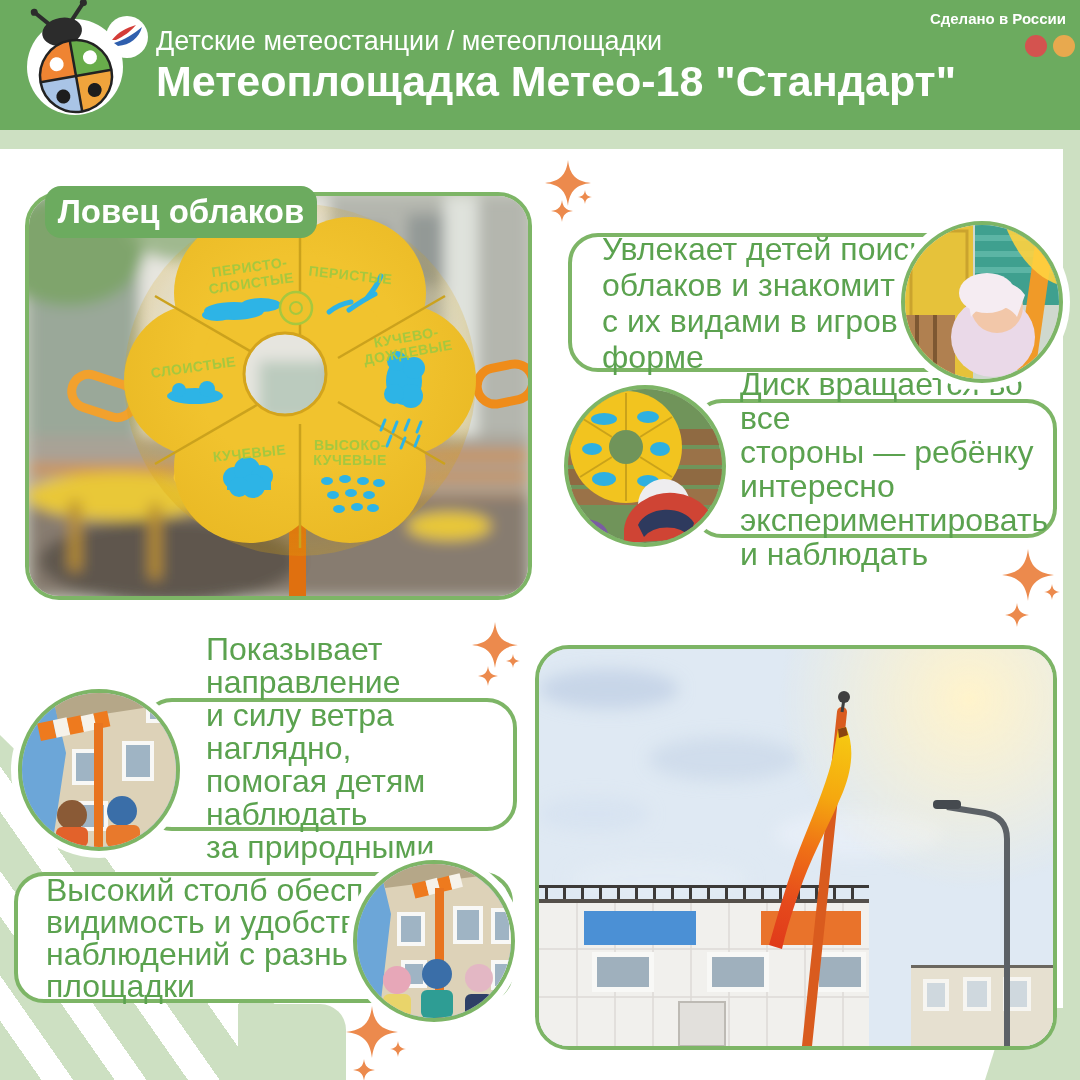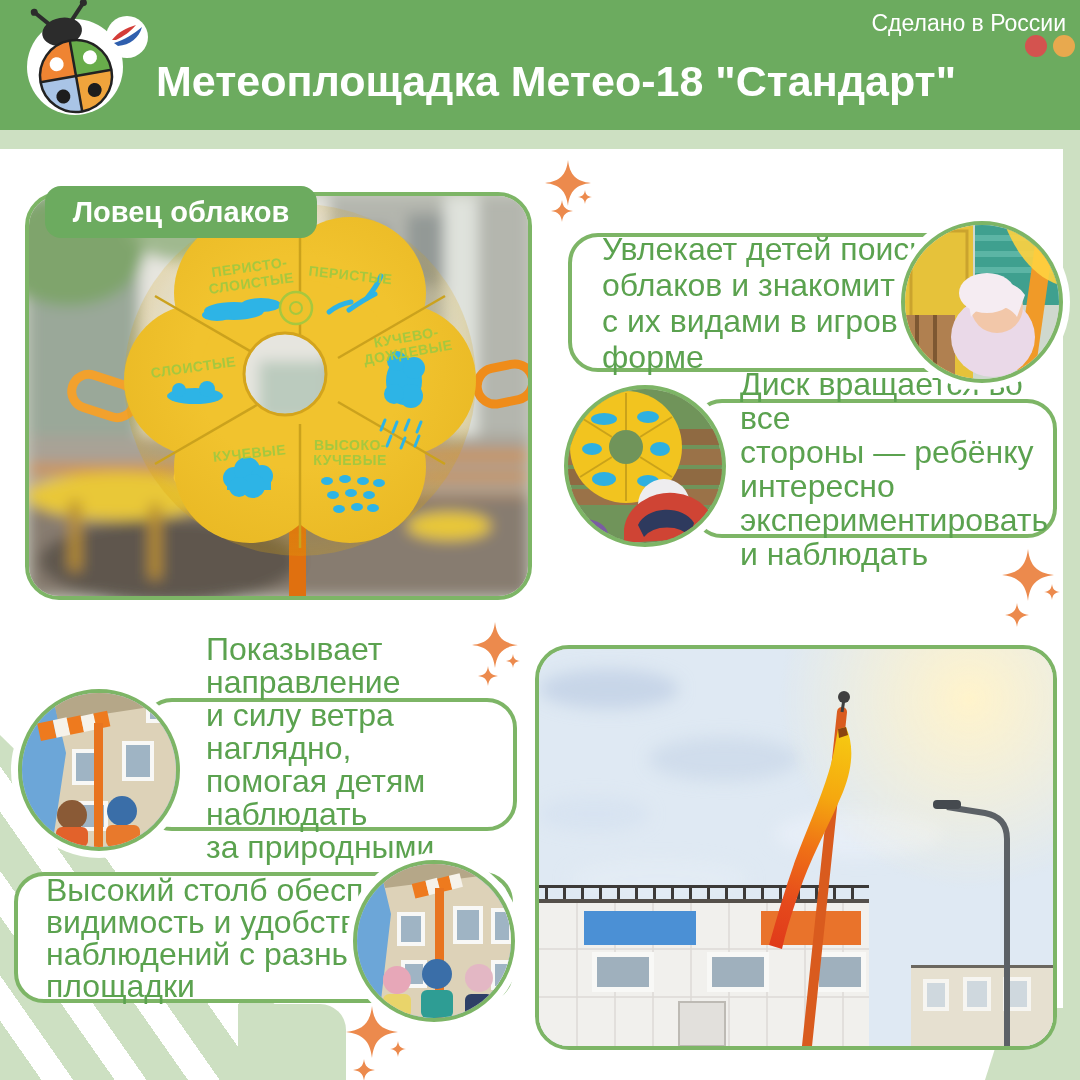--- a/index.html
+++ b/index.html
@@ -21,31 +21,31 @@
             clip-path:polygon(24% 0,100% 0,100% 100%,0 100%);z-index:1;}
   .bl-stripes{position:absolute;left:0;top:735px;width:352px;height:345px;z-index:1;
             background:repeating-linear-gradient(55deg,var(--pale) 0 34px,#ffffff 34px 60px);
             clip-path:polygon(0 0,100% 100%,0 100%);}
   .bl-solid{position:absolute;left:238px;top:1004px;width:108px;height:76px;background:var(--pale);
             border-radius:0 26px 0 0;z-index:1;}
 
   .logo-svg{position:absolute;left:6px;top:0;z-index:3;}
   .breadcrumb{position:absolute;left:156px;top:26px;color:#ffffff;font-size:27px;z-index:3;}
   .page-title{position:absolute;left:156px;top:57px;color:#ffffff;font-size:43px;font-weight:bold;z-index:3;white-space:nowrap;}
-  .made-in{position:absolute;right:14px;top:10px;color:#ffffff;font-size:23px;font-weight:normal;z-index:3;}
+  .made-in{position:absolute;right:14px;top:10px;color:#ffffff;font-size:15px;font-weight:bold;z-index:3;}
   .dot{position:absolute;width:22px;height:22px;border-radius:50%;z-index:3;}
   .dot-red{left:1025px;top:35px;background:#d4534f;}
   .dot-orange{left:1053px;top:35px;background:#e8a94e;}
 
   
   .photo-card{position:absolute;border:4px solid var(--bgreen);border-radius:34px;overflow:hidden;background:#dfe5da;z-index:4;}
   .callout{position:absolute;border:4px solid var(--bgreen);border-radius:30px;background:#ffffff;z-index:4;
            display:flex;align-items:center;}
   .callout-text{color:var(--tgreen);font-size:32px;font-weight:normal;line-height:34px;white-space:pre-line;}
-  .pill{position:absolute;background:var(--green);color:#ffffff;font-weight:bold;font-size:29px;
+  .pill{position:absolute;background:var(--green);color:#ffffff;font-weight:bold;font-size:33px;
         display:flex;align-items:center;justify-content:center;z-index:7;}
   .pill-1{left:45px;top:186px;width:272px;height:52px;border-radius:16px;}
   .pill-2{left:535px;top:645px;width:232px;height:58px;border-radius:32px 12px 22px 12px;}
   .circle-photo{position:absolute;width:162px;height:162px;border-radius:50%;border:4px solid var(--bgreen);
         box-shadow:0 0 0 7px #ffffff;overflow:hidden;z-index:6;background:var(--pale);}
   .circle-photo svg{display:block;}
 
   .spark{position:absolute;z-index:3;}
 </style>
 </head>
@@ -77,20 +77,21 @@
       <line x1="34" y1="76" x2="106" y2="76" stroke="#222222" stroke-width="2.5"></line>
       <circle cx="53" cy="61" r="7" fill="#ffffff"></circle>
       <circle cx="87" cy="60" r="7" fill="#ffffff"></circle>
       <circle cx="54" cy="94" r="7" fill="#1d1d1d"></circle>
       <circle cx="86" cy="93" r="7" fill="#1d1d1d"></circle>
     </g>
     <circle cx="121" cy="37" r="21" fill="#ffffff"></circle>
     <path d="M106 40 C112 32 120 28 130 25 C124 32 118 36 110 40 Z" fill="#d43c38"></path>
     <path d="M108 43 C118 40 128 34 136 27 C133 38 124 45 112 46 Z" fill="#2f5fae"></path>
   </svg>
+  <div class="breadcrumb">Детские метеостанции / метеоплощадки</div>
   <div class="page-title">Метеоплощадка Метео-18 "Стандарт"</div>
   <div class="made-in">Сделано в России</div>
   <div class="dot dot-red"></div>
   <div class="dot dot-orange"></div>
 
   <svg class="spark" style="left:545px;top:160px;width:46px;height:46px;" viewBox="0 0 40 40">
       <path d="M20 0C21.5 13 27 18.5 40 20C27 21.5 21.5 27 20 40C18.5 27 13 21.5 0 20C13 18.5 18.5 13 20 0Z" fill="#ec8a4d"></path>
     </svg>
   <svg class="spark" style="left:578px;top:190px;width:14px;height:14px;" viewBox="0 0 40 40">
       <path d="M20 0C21.5 13 27 18.5 40 20C27 21.5 21.5 27 20 40C18.5 27 13 21.5 0 20C13 18.5 18.5 13 20 0Z" fill="#ec8a4d"></path>

